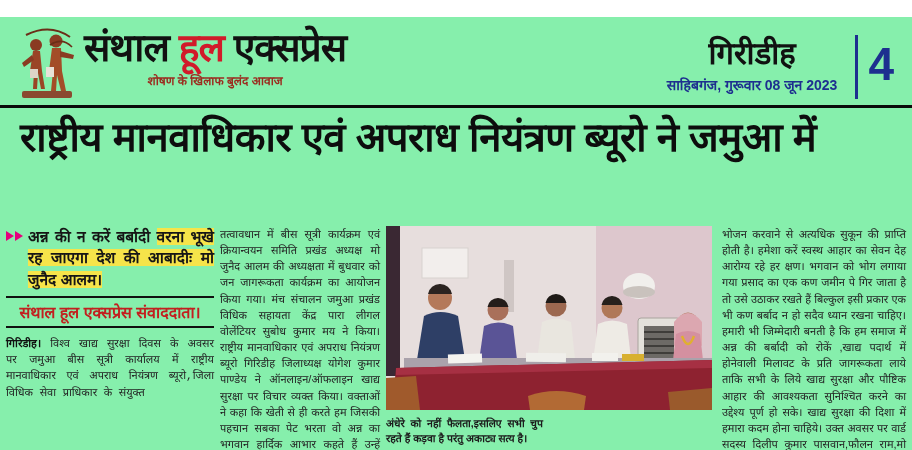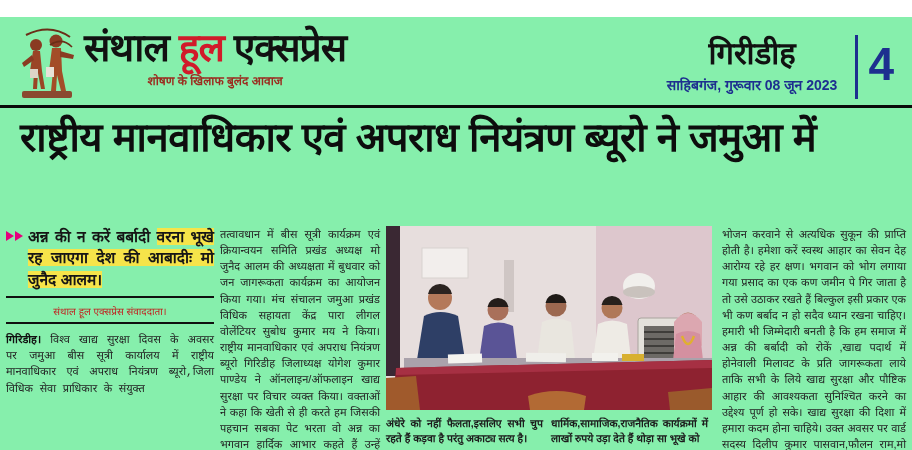--- a/index.html
+++ b/index.html
@@ -44,21 +44,21 @@
   .lead-bold { font-weight:800; color:#111; }
 
   
   .bullet-item { display:flex; margin-bottom:4px; }
   .bullet-marks { flex:0 0 auto; display:flex; padding-top:5px; margin-right:4px; }
   .tri { width:0; height:0; border-top:5px solid transparent; border-bottom:5px solid transparent; border-left:8px solid #e5007d; margin-right:1px; }
   .bullet-text { font-size:15.5px; font-weight:700; line-height:1.38; color:#161616; text-align:justify; }
   .hl-yellow { background:#f6e44a; }
 
   .corr-block { margin-top:6px; border-top:2.5px solid #101010; border-bottom:2.5px solid #101010; padding:3px 0; text-align:center; }
-  .corr-text { font-size:10px; font-weight:400; color:#c21f1f; }
+  .corr-text { font-size:16px; font-weight:700; color:#c21f1f; }
   .col1-para { margin-top:8px;font-family:Liberation Mono, monospace; }
 
   
   .photo-frame { width:326px; height:184px; overflow:hidden; background:#e6dcdc; }
   .caption-row { display:flex; margin-top:6px; }
   .caption-cell { width:50%; font-size:10.5px; font-weight:600; line-height:1.45; text-align:justify; color:#1c1c1c; padding-right:8px; }
 </style>
 </head>
 <body>
 
@@ -183,21 +183,20 @@
           <rect x="206" y="127" width="26" height="8" fill="#f2f1ed"></rect>
           <rect x="236" y="128" width="22" height="7" fill="#d8b030"></rect>
 
           <path d="M0 152 L30 150 L34 184 L0 184 Z" fill="#a05a2c"></path>
           <path d="M142 170 Q170 160 200 170 L198 184 L144 184 Z" fill="#b26a34"></path>
           <path d="M282 166 L326 162 L326 184 L284 184 Z" fill="#9a5a2c"></path>
         </svg>
       </div>
       <div class="caption-row">
         <div class="caption-cell">अंधेरे को नहीं फैलता,इसलिए सभी चुप रहते हैं कड़वा है परंतु अकाट्य सत्य है।</div>
-        <div class="caption-cell">धार्मिक,सामाजिक,राजनैतिक कार्यक्रमों में लाखों रुपये उड़ा देते हैं थोड़ा सा भूखे को</div>
       </div>
     </div>
 
     <div class="gut"></div>
 
     <div class="col4">
       <p class="smalltext">भोजन करवाने से अत्यधिक सुकून की प्राप्ति होती है। हमेशा करें स्वस्थ आहार का सेवन देह आरोग्य रहे हर क्षण। भगवान को भोग लगाया गया प्रसाद का एक कण जमीन पे गिर जाता है तो उसे उठाकर रखते हैं बिल्कुल इसी प्रकार एक भी कण बर्बाद न हो सदैव ध्यान रखना चाहिए। हमारी भी जिम्मेदारी बनती है कि हम समाज में अन्न की बर्बादी को रोकें ,खाद्य पदार्थ में होनेवाली मिलावट के प्रति जागरूकता लाये ताकि सभी के लिये खाद्य सुरक्षा और पौष्टिक आहार की आवश्यकता सुनिश्चित करने का उद्देश्य पूर्ण हो सके। खाद्य सुरक्षा की दिशा में हमारा कदम होना चाहिये। उक्त अवसर पर वार्ड सदस्य दिलीप कुमार पासवान,फौलन राम,मो इफ्तेखार आलम सहित अन्य मौजूद थे।</p>
     </div>
 
     <div class="gut"></div>

